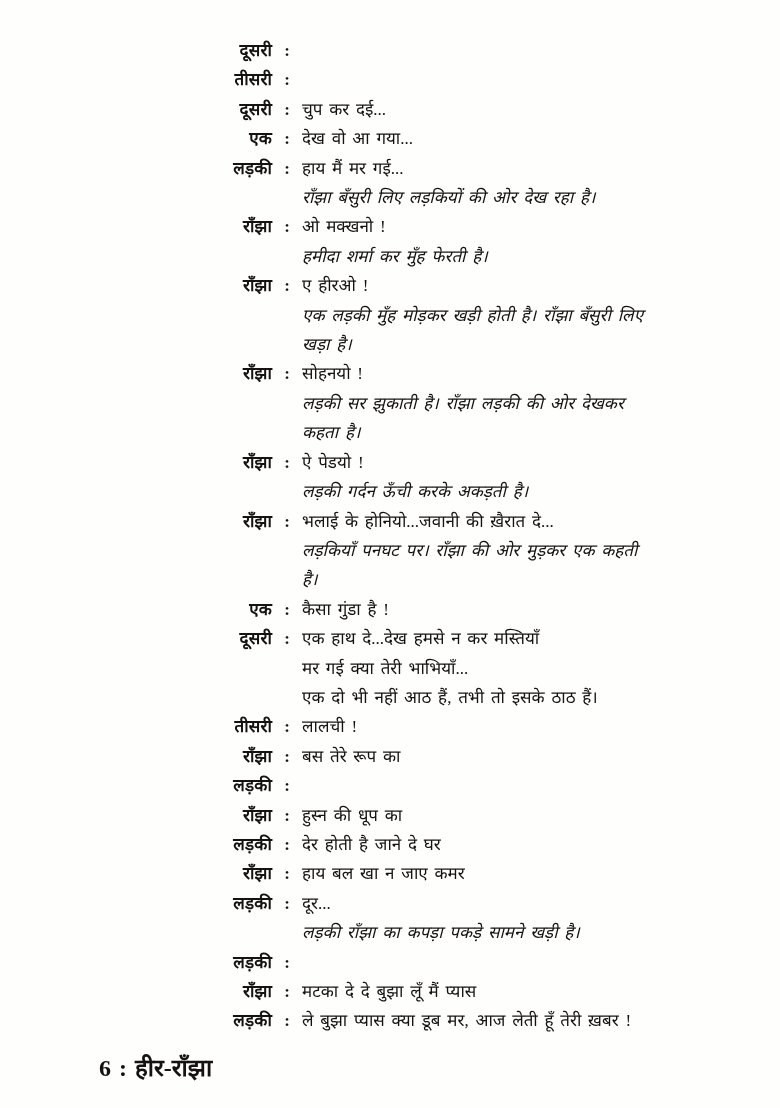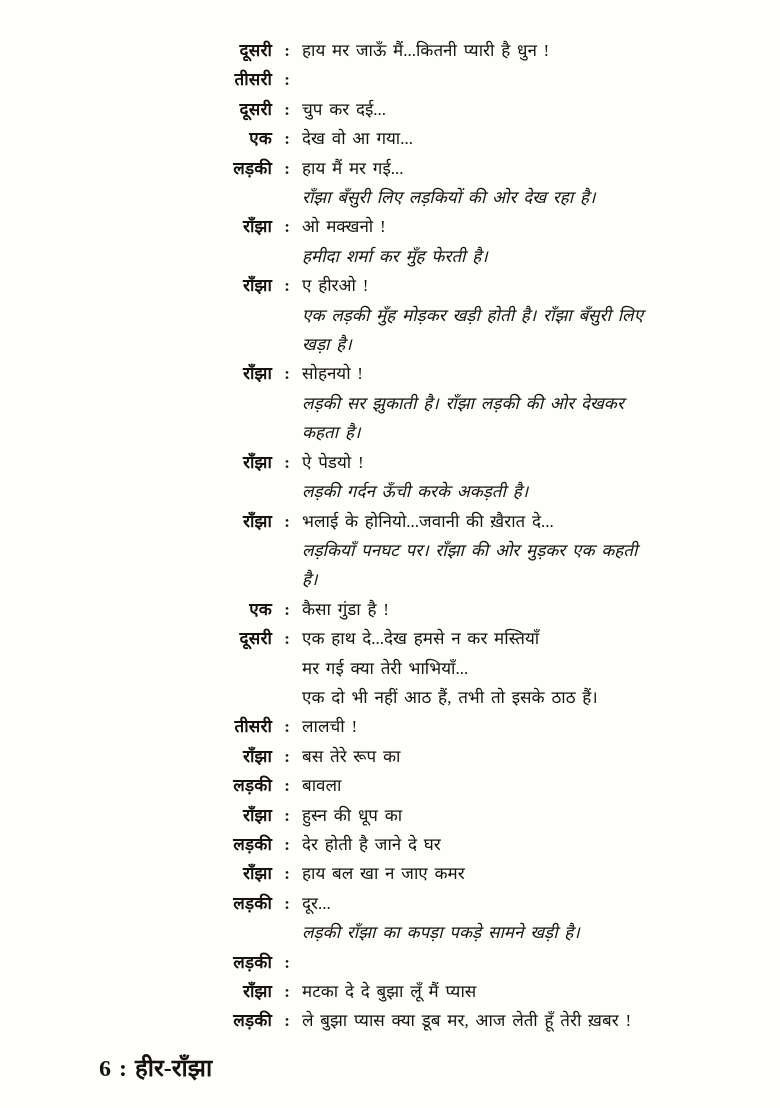--- a/index.html
+++ b/index.html
@@ -60,21 +60,20 @@
   }
 </style>
 </head>
 <body>
 
 <div class="page">
   <div class="script" id="script-container">
   <div class="row dialogue">
     <span class="name">दूसरी</span>
     <span class="colon">:</span>
-    <span class="text">हाय मर जाऊँ मैं...कितनी प्यारी है धुन !</span>
   </div>
 
   <div class="row dialogue">
     <span class="name">तीसरी</span>
     <span class="colon">:</span>
   </div>
 
   <div class="row dialogue">
     <span class="name">दूसरी</span>
     <span class="colon">:</span>
@@ -209,21 +208,20 @@
 
   <div class="row dialogue">
     <span class="name">राँझा</span>
     <span class="colon">:</span>
     <span class="text">बस तेरे रूप का</span>
   </div>
 
   <div class="row dialogue">
     <span class="name">लड़की</span>
     <span class="colon">:</span>
-    <span class="text">बावला</span>
   </div>
 
   <div class="row dialogue">
     <span class="name">राँझा</span>
     <span class="colon">:</span>
     <span class="text">हुस्न की धूप का</span>
   </div>
 
   <div class="row dialogue">
     <span class="name">लड़की</span>

